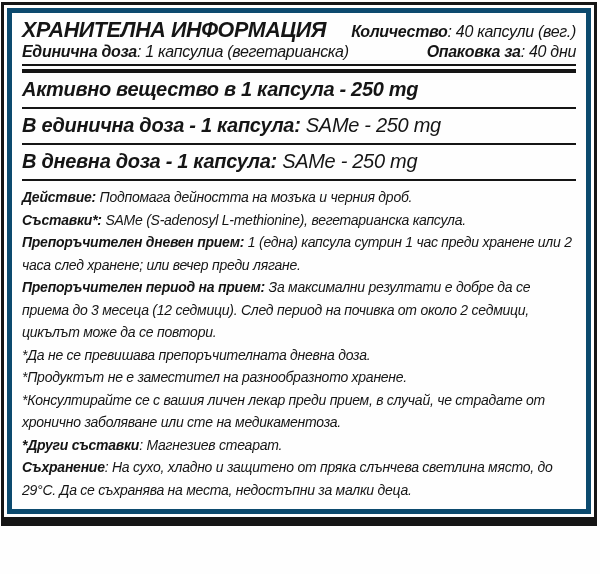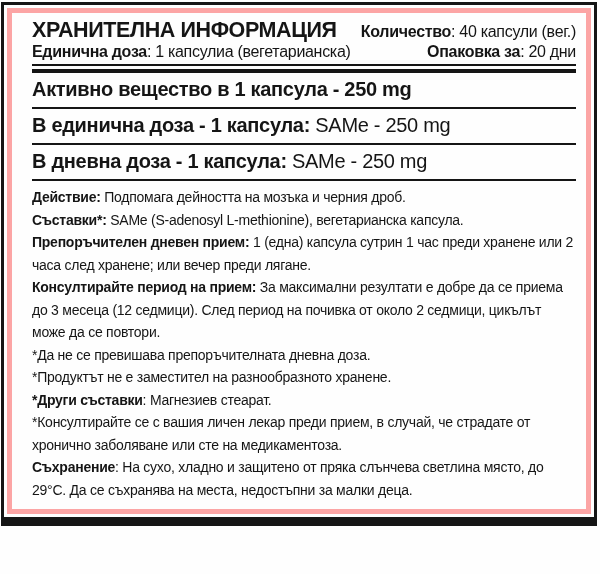--- a/index.html
+++ b/index.html
@@ -13,23 +13,24 @@
   .frame-outer {
     position: absolute;
     left: 1px; top: 2px;
     width: 596px;
     border: 3px solid #151515;
     border-bottom-width: 9px;
     padding: 3px;
     background: #fefefe;
   }
   .frame-inner {
-    border: 5px solid #fca5a5;
-    padding: 5px 10px 8px 20px;
+    border: 5px solid #0c4a6e;
+    padding: 5px 10px 8px 10px;
     background: #fefefe;
+    font-style: italic;
   }
   b { font-weight: 700; }
 
   
   .hdr-line {
     display: flex;
     justify-content: space-between;
     align-items: baseline;
     white-space: nowrap;
   }
@@ -69,38 +70,38 @@
 
 <div class="frame-outer">
   <div class="frame-inner">
 
     <div class="hdr-line">
       <span class="title">ХРАНИТЕЛНА ИНФОРМАЦИЯ</span>
       <span class="hv"><b>Количество</b><span>: 40 капсули (вег.)</span></span>
     </div>
     <div class="hdr-line">
       <span class="hv"><b>Единична доза</b><span>: 1 капсулиа (вегетарианска)</span></span>
-      <span class="hv"><b>Опаковка за</b><span>: 20 дни</span></span>
+      <span class="hv"><b>Опаковка за</b><span>: 40 дни</span></span>
     </div>
 
     <div class="rule-double"></div>
 
     <div class="row"><b>Активно вещество в 1 капсула - 250 mg</b><span></span></div>
     <div class="rule"></div>
     <div class="row"><b>В единична доза - 1 капсула:</b><span> SAMe - 250 mg</span></div>
     <div class="rule"></div>
     <div class="row"><b>В дневна доза - 1 капсула:</b><span> SAMe - 250 mg</span></div>
     <div class="rule"></div>
 
     <div class="para-block">
       <p class="para"><b>Действие:</b><span> Подпомага дейността на мозъка и черния дроб.</span></p>
       <p class="para"><b>Съставки*:</b><span> SAMe (S-adenosyl L-methionine), вегетарианска капсула.</span></p>
       <p class="para"><b>Препоръчителен дневен прием:</b><span> 1 (една) капсула сутрин 1 час преди хранене или 2 часа след хранене; или вечер преди лягане.</span></p>
-      <p class="para"><b>Консултирайте период на прием:</b><span> За максимални резултати е добре да се приема до 3 месеца (12 седмици). След период на почивка от около 2 седмици, цикълът може да се повтори.</span></p>
+      <p class="para"><b>Препоръчителен период на прием:</b><span> За максимални резултати е добре да се приема до 3 месеца (12 седмици). След период на почивка от около 2 седмици, цикълът може да се повтори.</span></p>
       <p class="para"><b></b><span>*Да не се превишава препоръчителната дневна доза.</span></p>
       <p class="para"><b></b><span>*Продуктът не е заместител на разнообразното хранене.</span></p>
+      <p class="para"><b></b><span>*Консултирайте се с вашия личен лекар преди прием, в случай, че страдате от хронично заболяване или сте на медикаментоза.</span></p>
       <p class="para"><b>*Други съставки</b><span>: Магнезиев стеарат.</span></p>
-      <p class="para"><b></b><span>*Консултирайте се с вашия личен лекар преди прием, в случай, че страдате от хронично заболяване или сте на медикаментоза.</span></p>
       <p class="para"><b>Съхранение</b><span>: На сухо, хладно и защитено от пряка слънчева светлина място, до 29°C. Да се съхранява на места, недостъпни за малки деца.</span></p>
     </div>
 
   </div>
 </div>
 
 </body></html>

